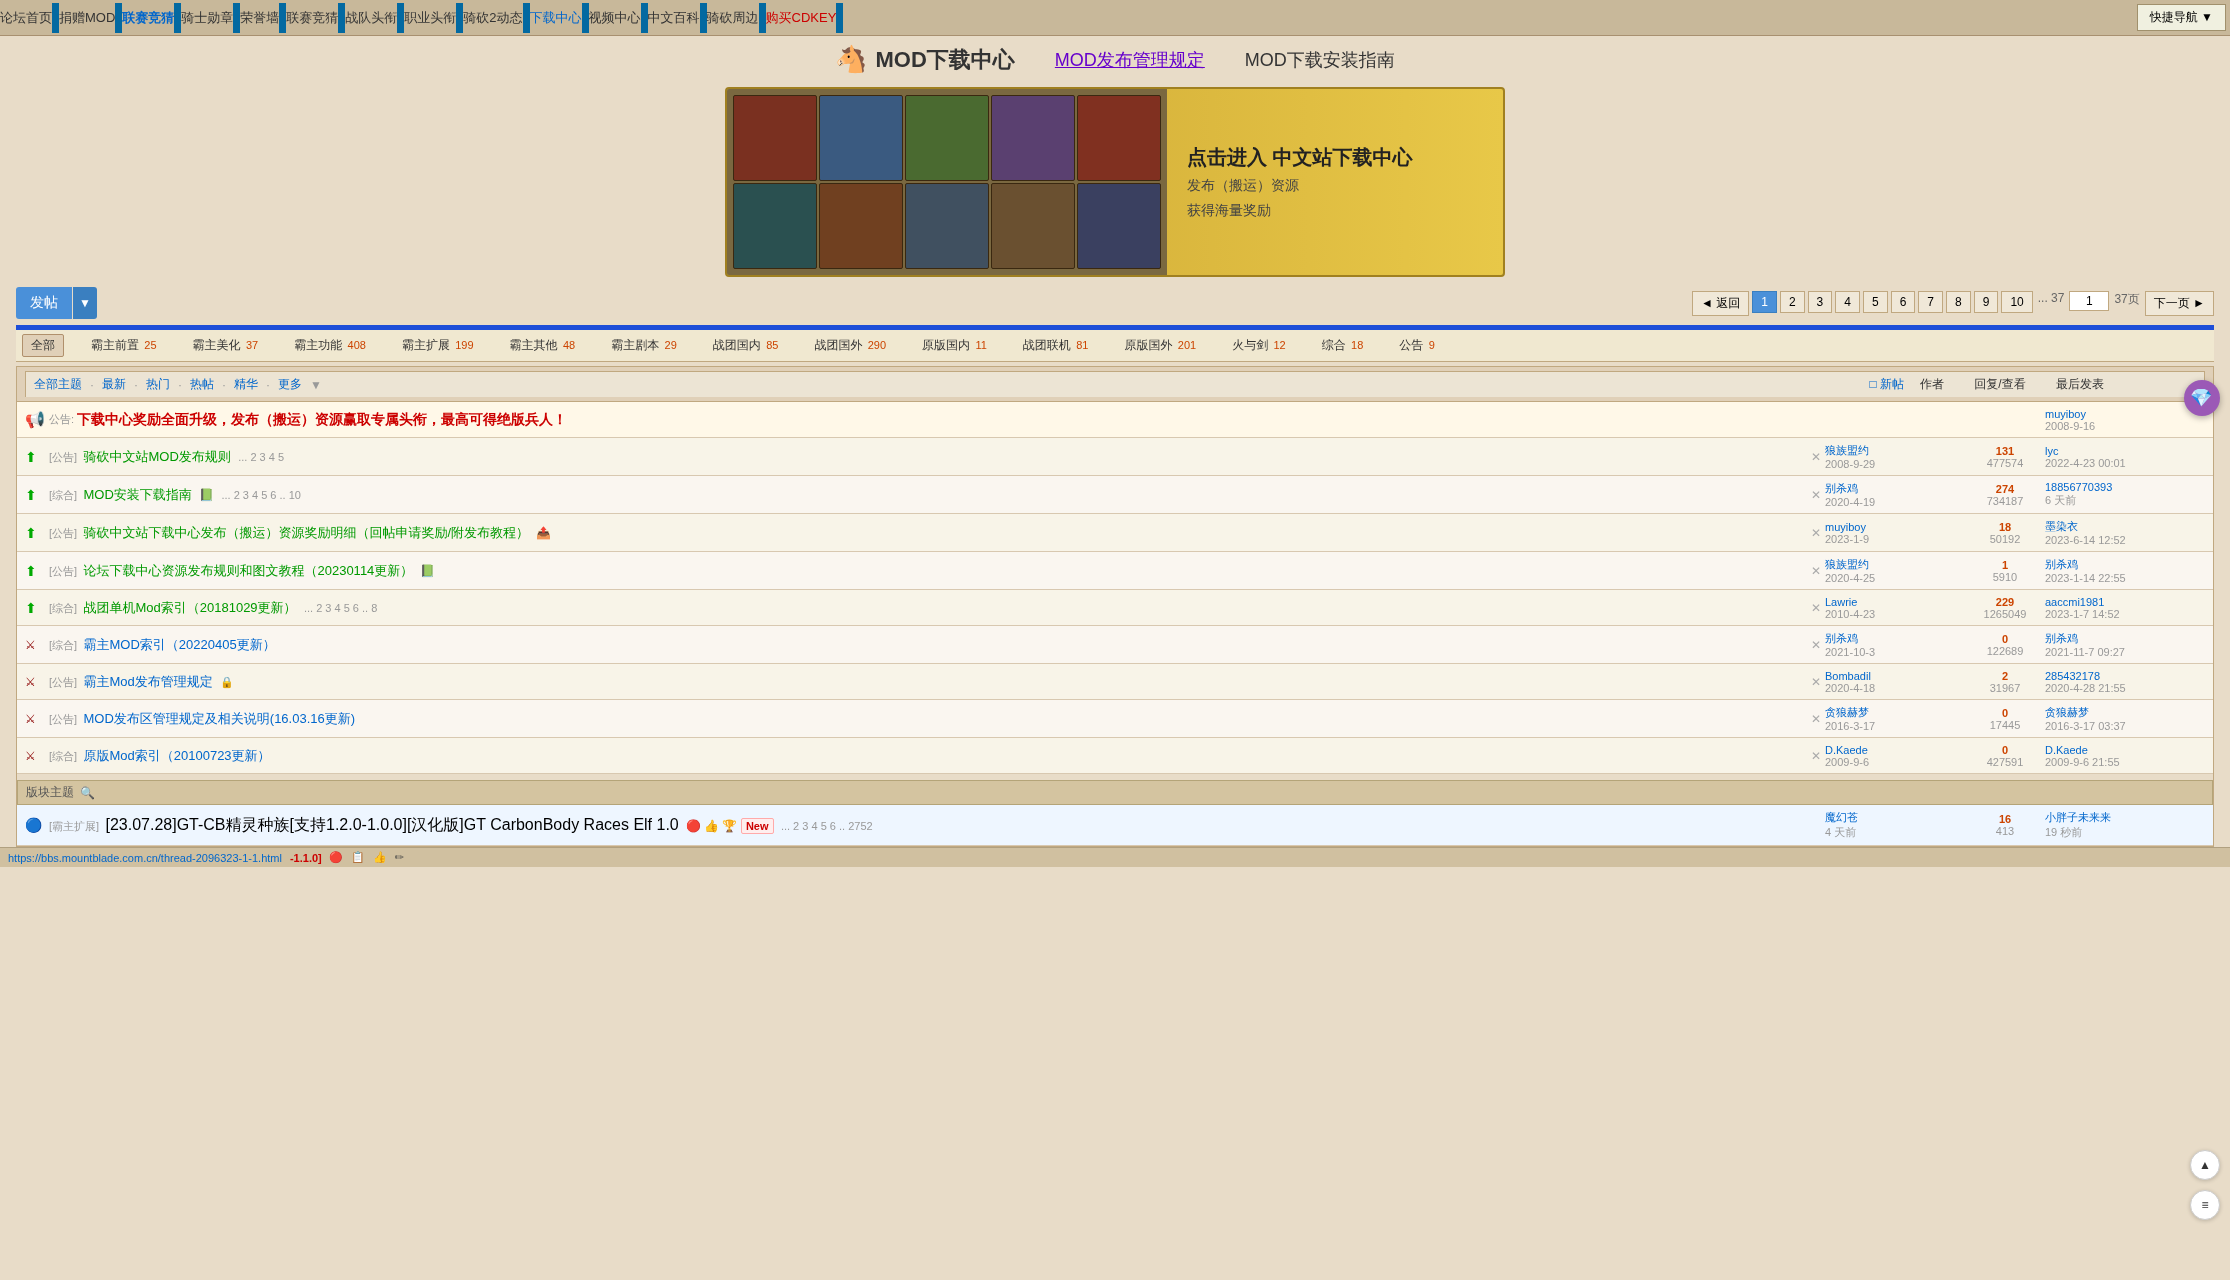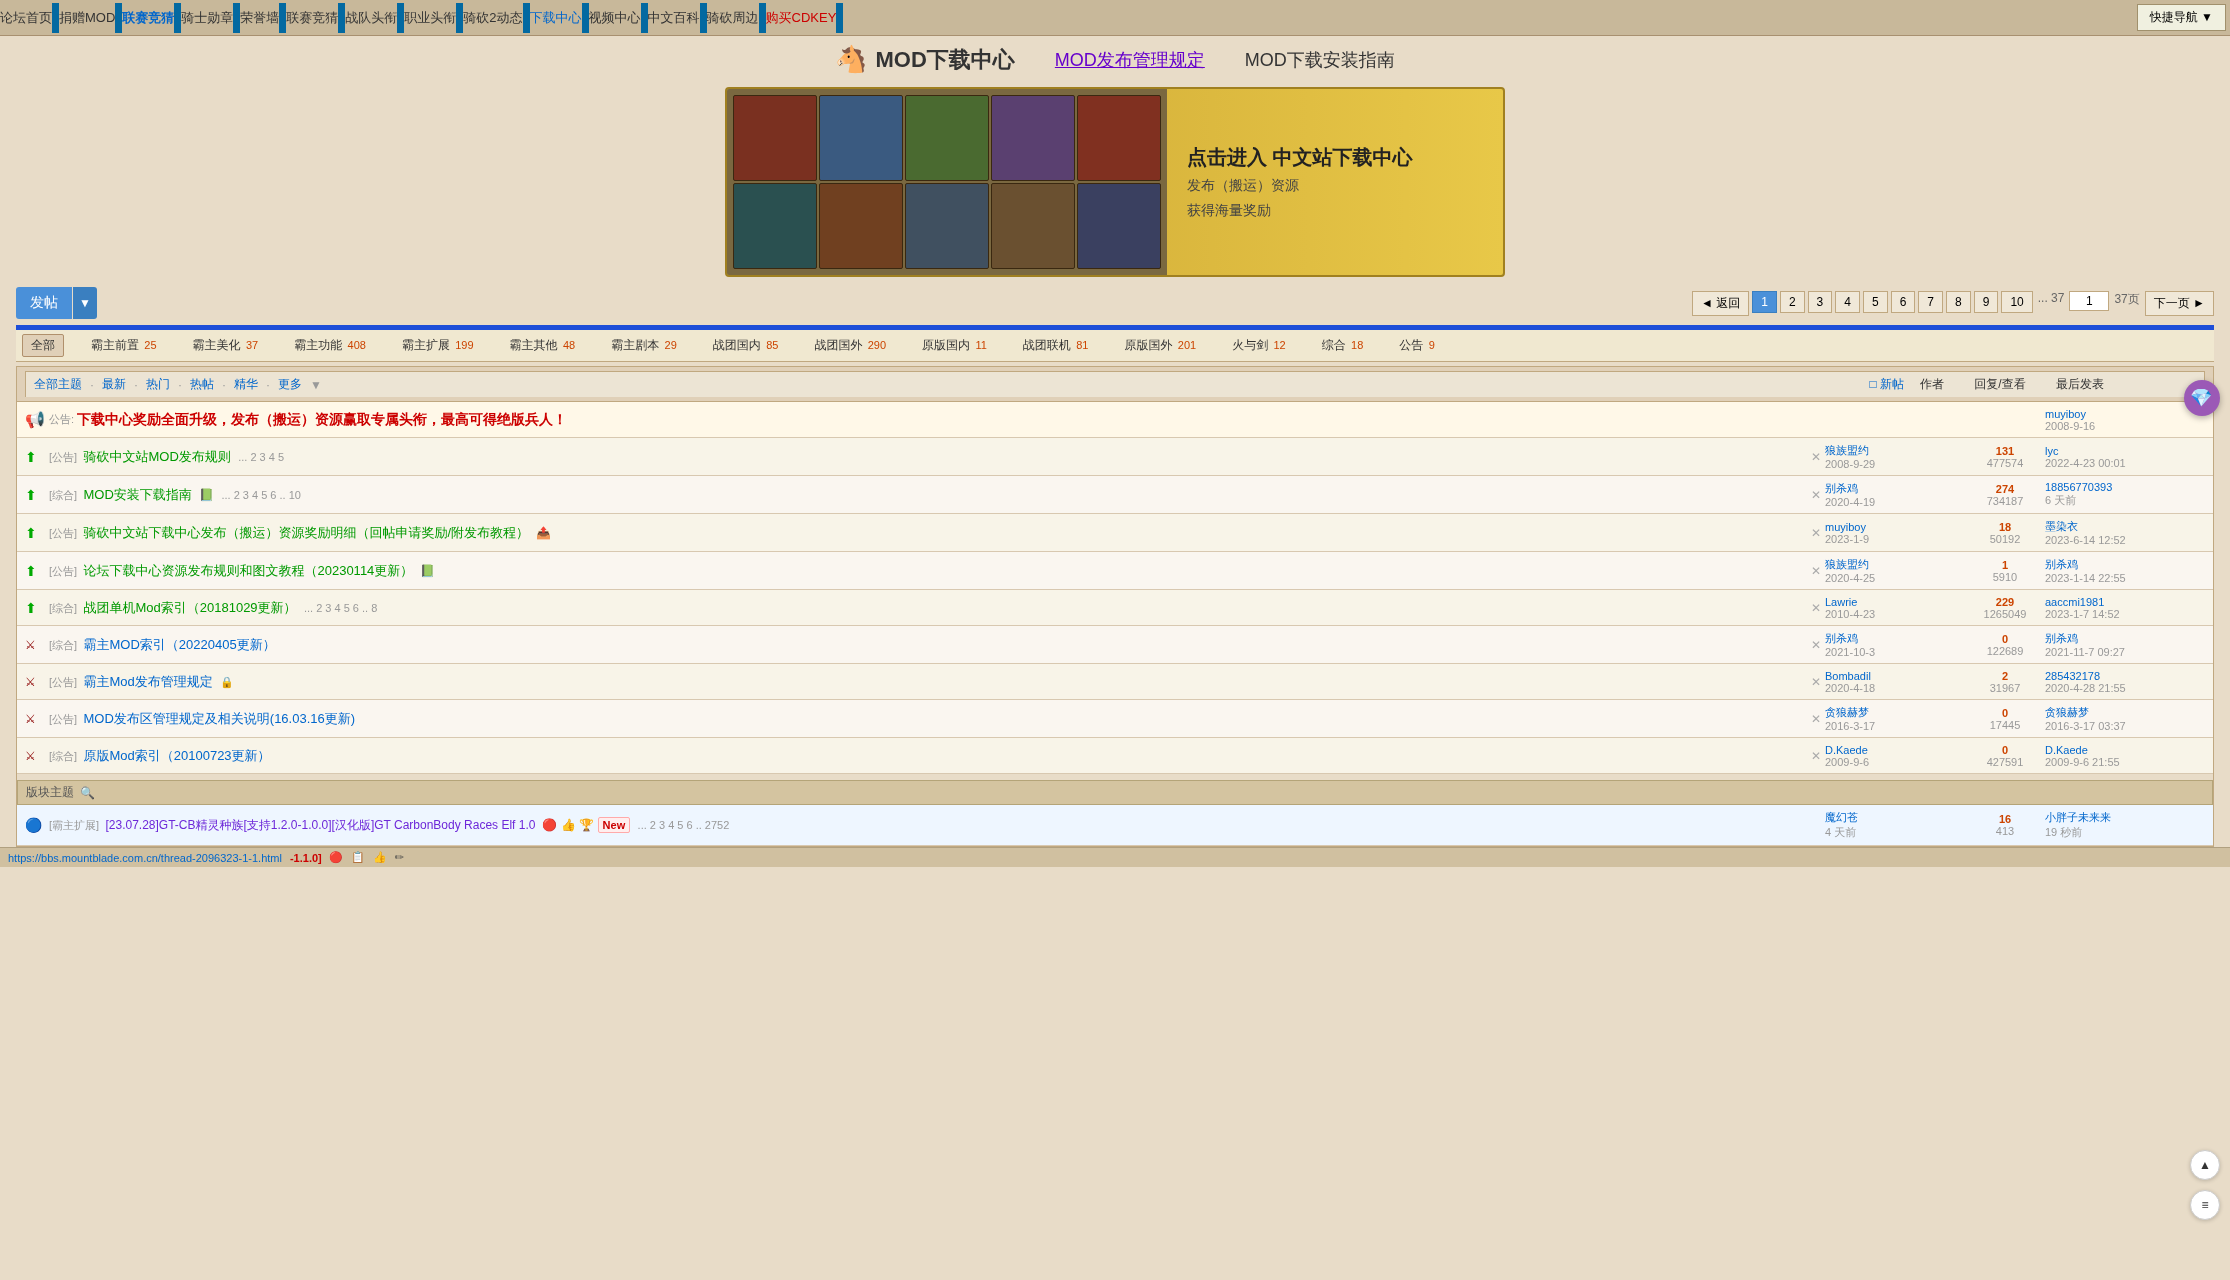--- a/index.html
+++ b/index.html
@@ -428,21 +428,21 @@
 
     <div class="section-header">
       <span>版块主题</span>
       <span style="cursor:pointer;">🔍</span>
     </div>
 
     <div class="thread-row" style="background:#eef6ff;">
       <span class="tr-icon" style="color:#3366cc;">🔵</span>
       <div class="tr-subject">
         <span class="tr-prefix">[霸主扩展]</span>
-        <a style="color:#6d28d9;text-decoration:none;cursor:pointer;font-size:12px;">[23.07.28]GT-CB精灵种族[支持1.2.0-1.0.0][汉化版]GT CarbonBody Races Elf 1.0</a>
+        <a style="color:#000000;text-decoration:none;cursor:pointer;font-size:16px;">[23.07.28]GT-CB精灵种族[支持1.2.0-1.0.0][汉化版]GT CarbonBody Races Elf 1.0</a>
         <span style="margin-left:4px;">🔴 👍 🏆</span>
         <span class="new-indicator">New</span>
         <span class="tr-pages">... 2 3 4 5 6 .. 2752</span>
       </div>
       <div class="tr-author">
         <span class="tr-author-name">魔幻苍</span>
         <span class="tr-author-date">4 天前</span>
       </div>
       <div class="tr-replies">
         <span class="tr-replies-count">16</span>

